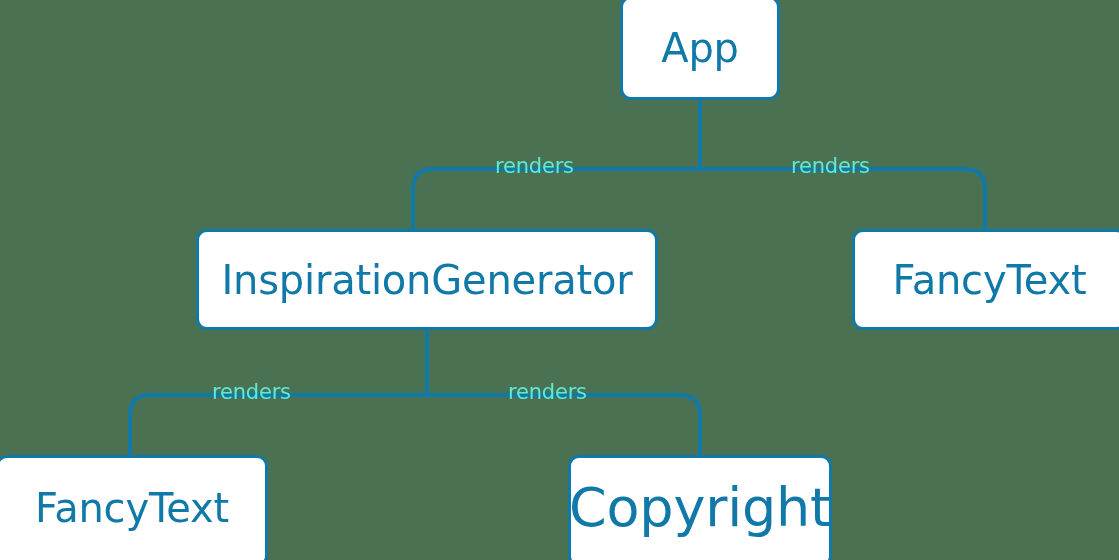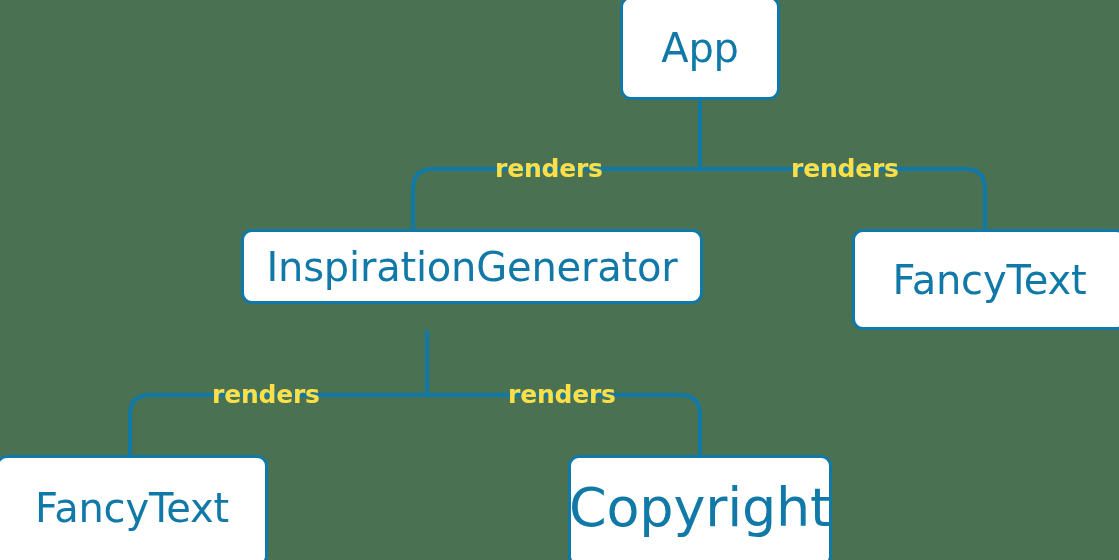--- a/index.html
+++ b/index.html
@@ -40,38 +40,38 @@
     letter-spacing: -0.2px;
     z-index: 2;
   }
   .node-label {
     white-space: nowrap;
     line-height: 1;
   }
   #node-app        { left: 620px; top: -4px;  width: 160px; height: 104px; }
   #node-app .node-label { font-size: 40px; text-align: center; }
 
-  #node-inspiration { left: 196px; top: 229px; width: 462px; height: 75px; margin-left: 45px; }
+  #node-inspiration { left: 196px; top: 229px; width: 462px; height: 101px; }
   #node-inspiration .node-label { font-size: 40px; }
 
   #node-fancytext-right { left: 852px; top: 229px; width: 275px; height: 101px; }
   #node-fancytext-right .node-label { font-size: 40px; }
 
   #node-fancytext-bottom { left: -4px; top: 455px; width: 272px; height: 112px; }
   #node-fancytext-bottom .node-label { font-size: 40px; margin-top: -6px; }
 
   #node-copyright { left: 568px; top: 455px; width: 264px; height: 112px; }
   #node-copyright .node-label { font-size: 54px; margin-top: -6px; }
 
   .edge-label {
     position: absolute;
-    color: #fde047;
+    color: #5eead4;
     font-family: "DejaVu Sans", sans-serif;
-    font-size: 25px;
-    font-weight: 700;
+    font-size: 21px;
+    font-weight: 400;
     line-height: 1;
     white-space: nowrap;
     z-index: 3;
     letter-spacing: -0.2px;
   }
   #edge-label-app-inspiration  { left: 495px; top: 156px; }
   #edge-label-app-fancytext    { left: 791px; top: 156px; }
   #edge-label-insp-fancytext   { left: 212px; top: 382px; }
   #edge-label-insp-copyright   { left: 508px; top: 382px; }
 </style>

